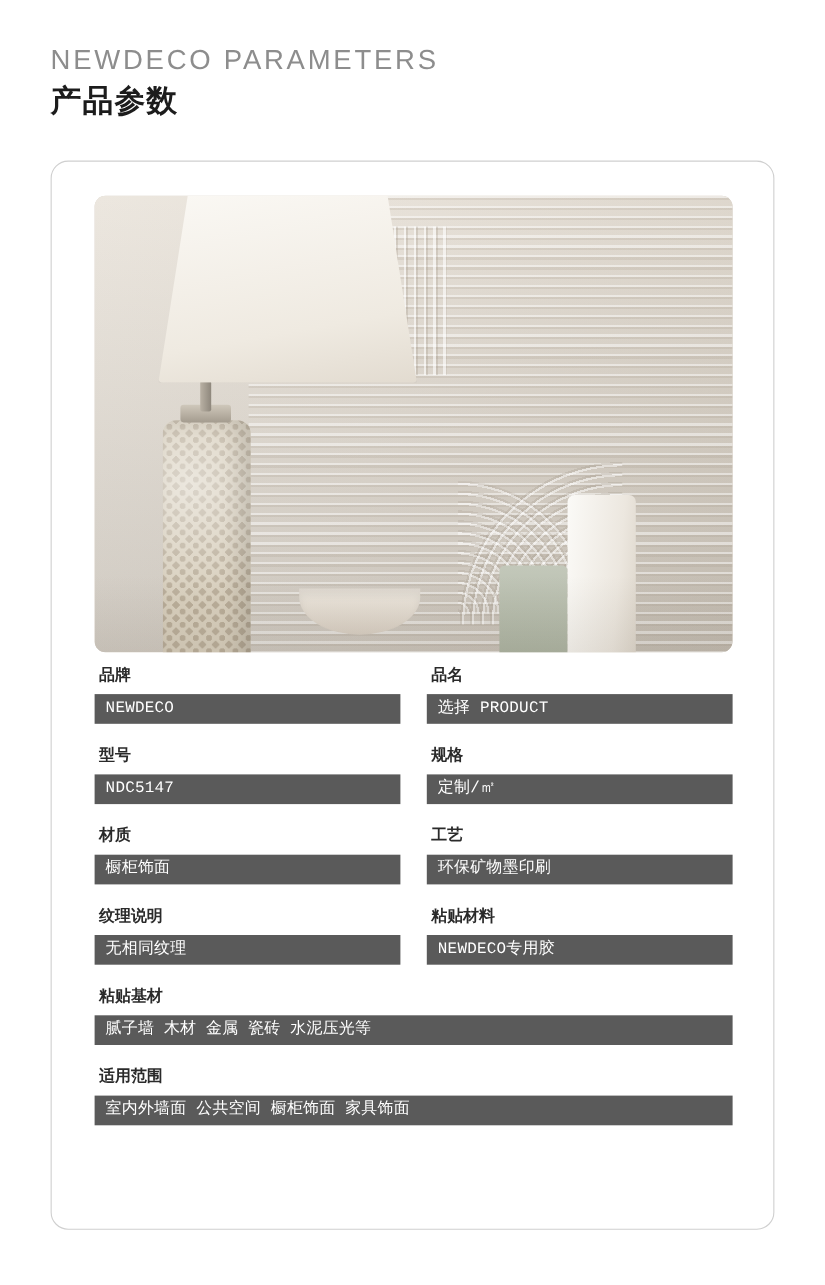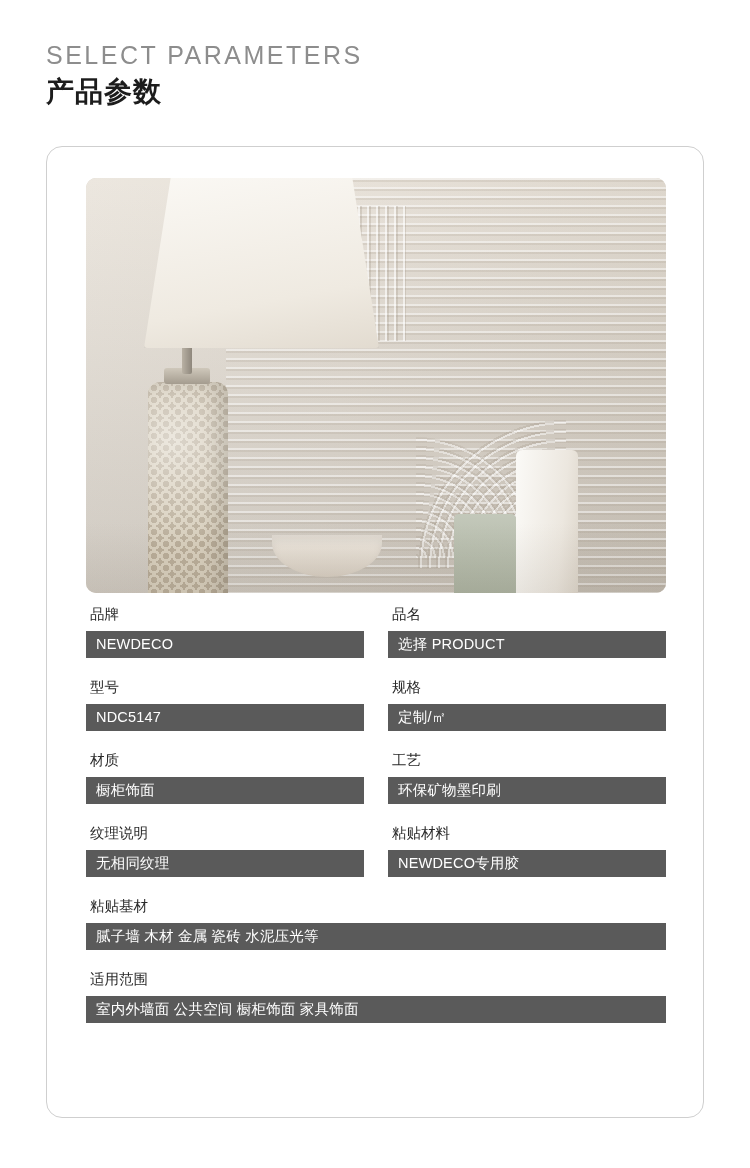--- a/index.html
+++ b/index.html
@@ -217,41 +217,43 @@
   }
   .spec-row.full .spec-cell { width: 100%; }
   .spec-cell { width: 278px; }
   .spec-label {
     font-size: 14.5px;
     color: #2a2a2a;
     line-height: 22px;
     margin-bottom: 6px;
     padding-left: 4px;
     white-space: nowrap;
+    font-weight: bold;
   }
   .spec-value {
     height: 27px;
     line-height: 27px;
     background: #5a5a5a;
     color: #ffffff;
     font-size: 14.5px;
     padding: 0 10px;
     box-sizing: border-box;
     white-space: nowrap;
     overflow: hidden;
     letter-spacing: 0.2px;
+    font-family: Liberation Mono, monospace;
   }
 </style>
 </head>
 <body>
 
 <div class="page">
 
   <div class="header">
-    <div class="header-en">SELECT  PARAMETERS</div>
+    <div class="header-en">NEWDECO  PARAMETERS</div>
     <div class="header-cn">产品参数</div>
   </div>
 
   <div class="card">
 
     <div class="hero">
       <div class="hero-inner">
         <div class="wall-h"></div>
         <div class="wall-v"></div>
         <div class="wall-arc"></div>

